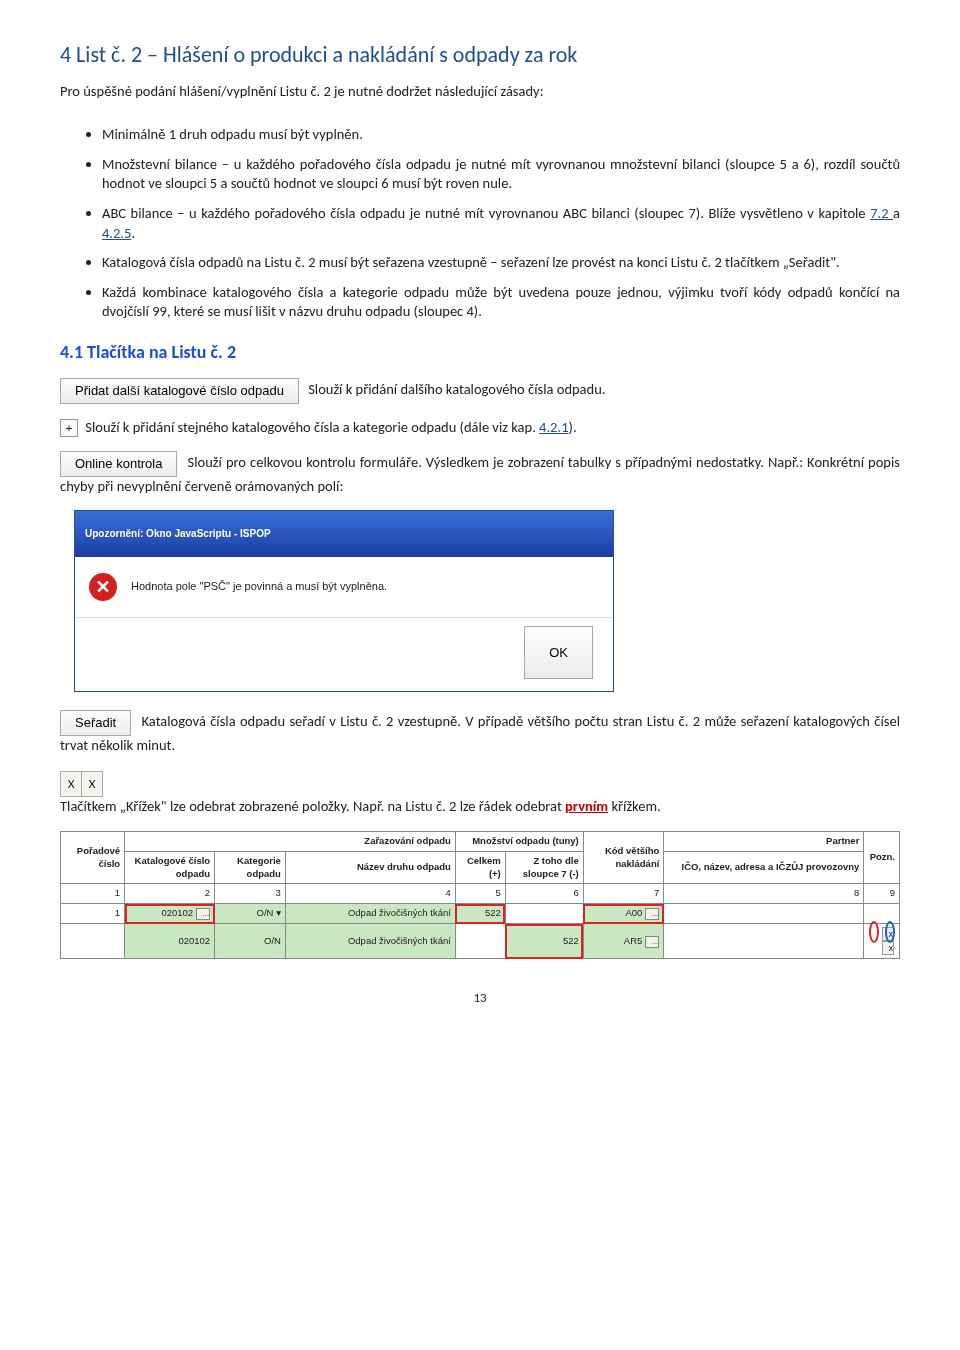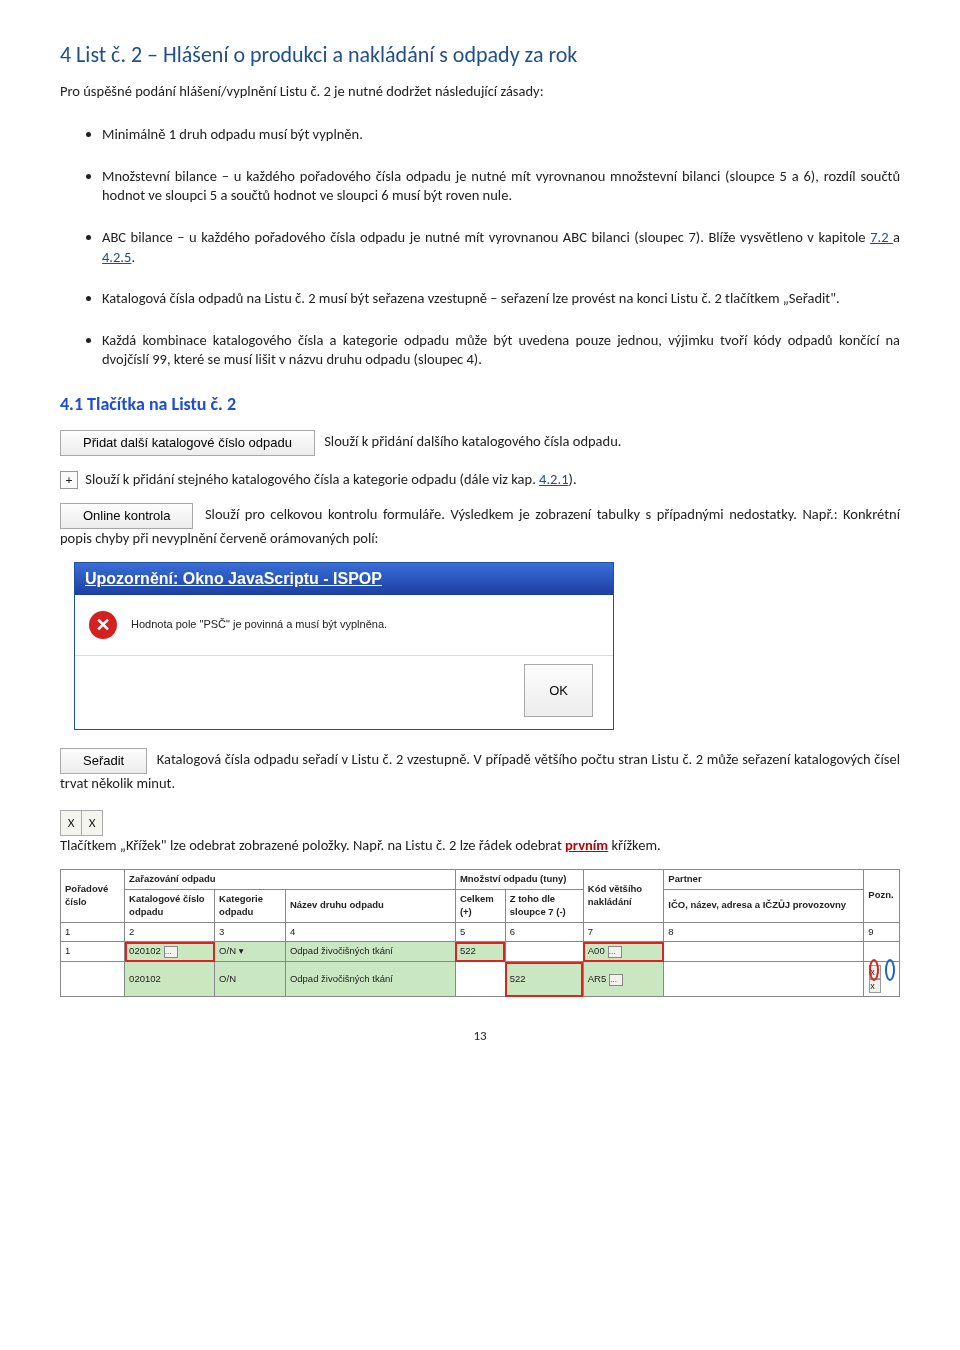--- a/index.html
+++ b/index.html
@@ -20,27 +20,27 @@
     margin: 0 0 12px 0;
   }
   h2 {
     color: #1d4ed8;
     font-size: 18px;
     font-weight: bold;
     margin: 18px 0 14px 0;
   }
   .intro { margin: 8px 0 24px 0; }
   ul.bullets { padding-left: 42px; margin: 4px 0 0 0; }
-  ul.bullets li { margin: 22px 0; text-align: justify; }
+  ul.bullets li { margin: 10px 0; text-align: justify; }
   a.link { color: #1e4e8c; text-decoration: underline; }
   .ui-btn {
     display: inline-block;
     background: linear-gradient(#fdfdfd, #ececec);
     border: 1px solid #a8a8a8;
-    padding: 3px 22px;
+    padding: 3px 14px;
     font-size: 13px;
     font-family: Tahoma, Arial, sans-serif;
     color: #000;
     margin-right: 6px;
     vertical-align: middle;
   }
   .plus-btn {
     display: inline-block;
     width: 18px; height: 18px;
     border: 1px solid #999;
@@ -57,24 +57,23 @@
     width: 540px;
     margin: 10px 0 18px 14px;
     border: 1px solid #1d4fa3;
     background: #ece9d8;
     font-family: Tahoma, Arial, sans-serif;
     font-size: 11px;
   }
   .dialog-title {
     background: linear-gradient(#3a6ed8, #1b3fa0);
     color: #fff;
-    padding: 5px 10px;
+    padding: 16px 10px;
     font-weight: bold;
-    font-size: 16px;
-    text-decoration: underline;
+    font-size: 10px;
   }
   .dialog-body {
     background: #fff;
     padding: 16px 14px;
     display: flex;
     align-items: center;
     gap: 14px;
   }
   .err-icon {
     width: 28px; height: 28px;
@@ -114,21 +113,21 @@
   table.data {
     width: 100%;
     border-collapse: collapse;
     font-size: 9.5px;
     font-family: Tahoma, Arial, sans-serif;
     margin-top: 14px;
   }
   table.data th, table.data td {
     border: 1px solid #888;
     padding: 3px 4px;
-    text-align: left;
+    text-align: right;
     vertical-align: middle;
   }
   table.data th { background: #fff; font-weight: bold; }
   .num-row td { background: #fff; }
   .cell-green { background: #c9e8c2 !important; }
   .cell-outline-red { outline: 2px solid #d22; outline-offset: -2px; }
   .browse {
     display: inline-block; width: 14px; height: 12px;
     border: 1px solid #888; background: #f2f2ec;
     font-size: 8px; line-height: 10px;

